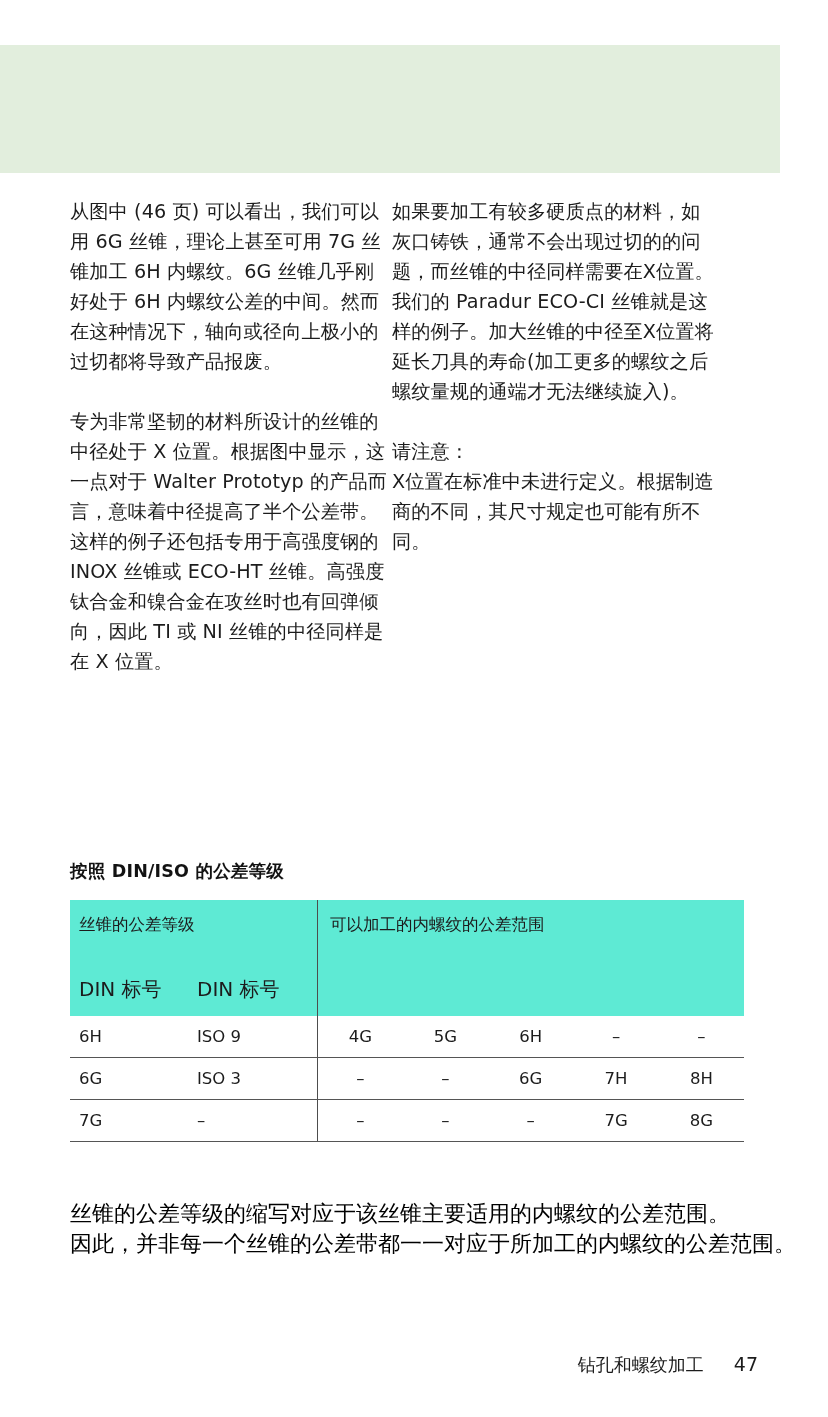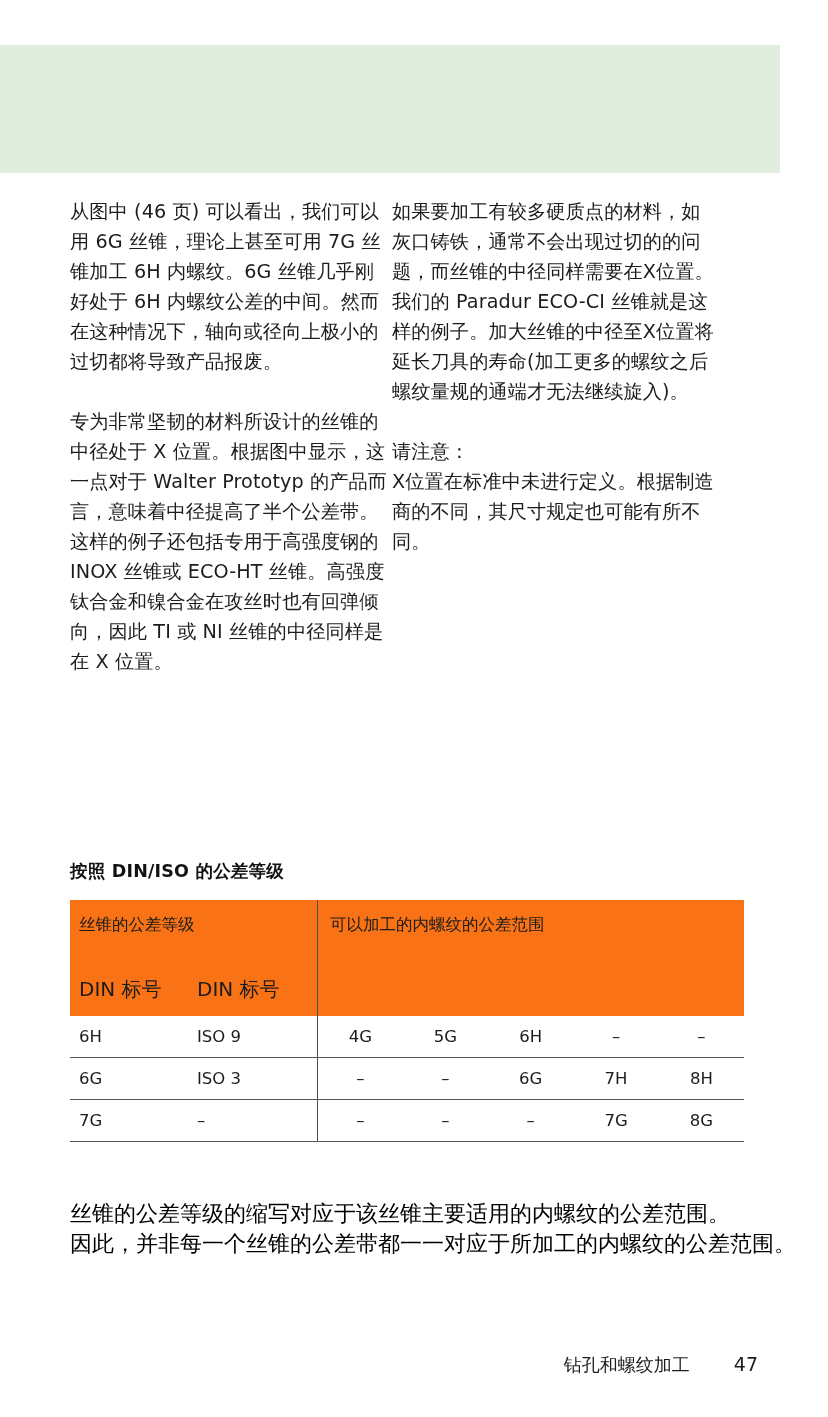--- a/index.html
+++ b/index.html
@@ -68,21 +68,21 @@
     table-layout: fixed;
   }
   .tol-table td, .tol-table th {
     padding: 0;
     margin: 0;
     font-weight: normal;
     vertical-align: top;
   }
 
   .hdr-cell {
-    background: #f97316;
+    background: #5eead4;
     height: 116px;
     position: relative;
   }
   .hdr-left  { width: 247px; }
   .hdr-right { width: 426px; }
 
   .hdr-main {
     position: absolute;
     top: 14px;
     font-size: 16.5px;
@@ -135,21 +135,21 @@
   }
   .footnote div { white-space: nowrap; }
 
   
   .page-footer {
     position: absolute;
     right: 70px;
     bottom: 40px;
     display: flex;
     align-items: baseline;
-    gap: 44px;
+    gap: 30px;
     font-size: 18px;
     color: #1c1c1c;
   }
   .page-num { font-size: 19px; }
 </style>
 </head>
 <body>
 
 <div class="hero-band"></div>
 

